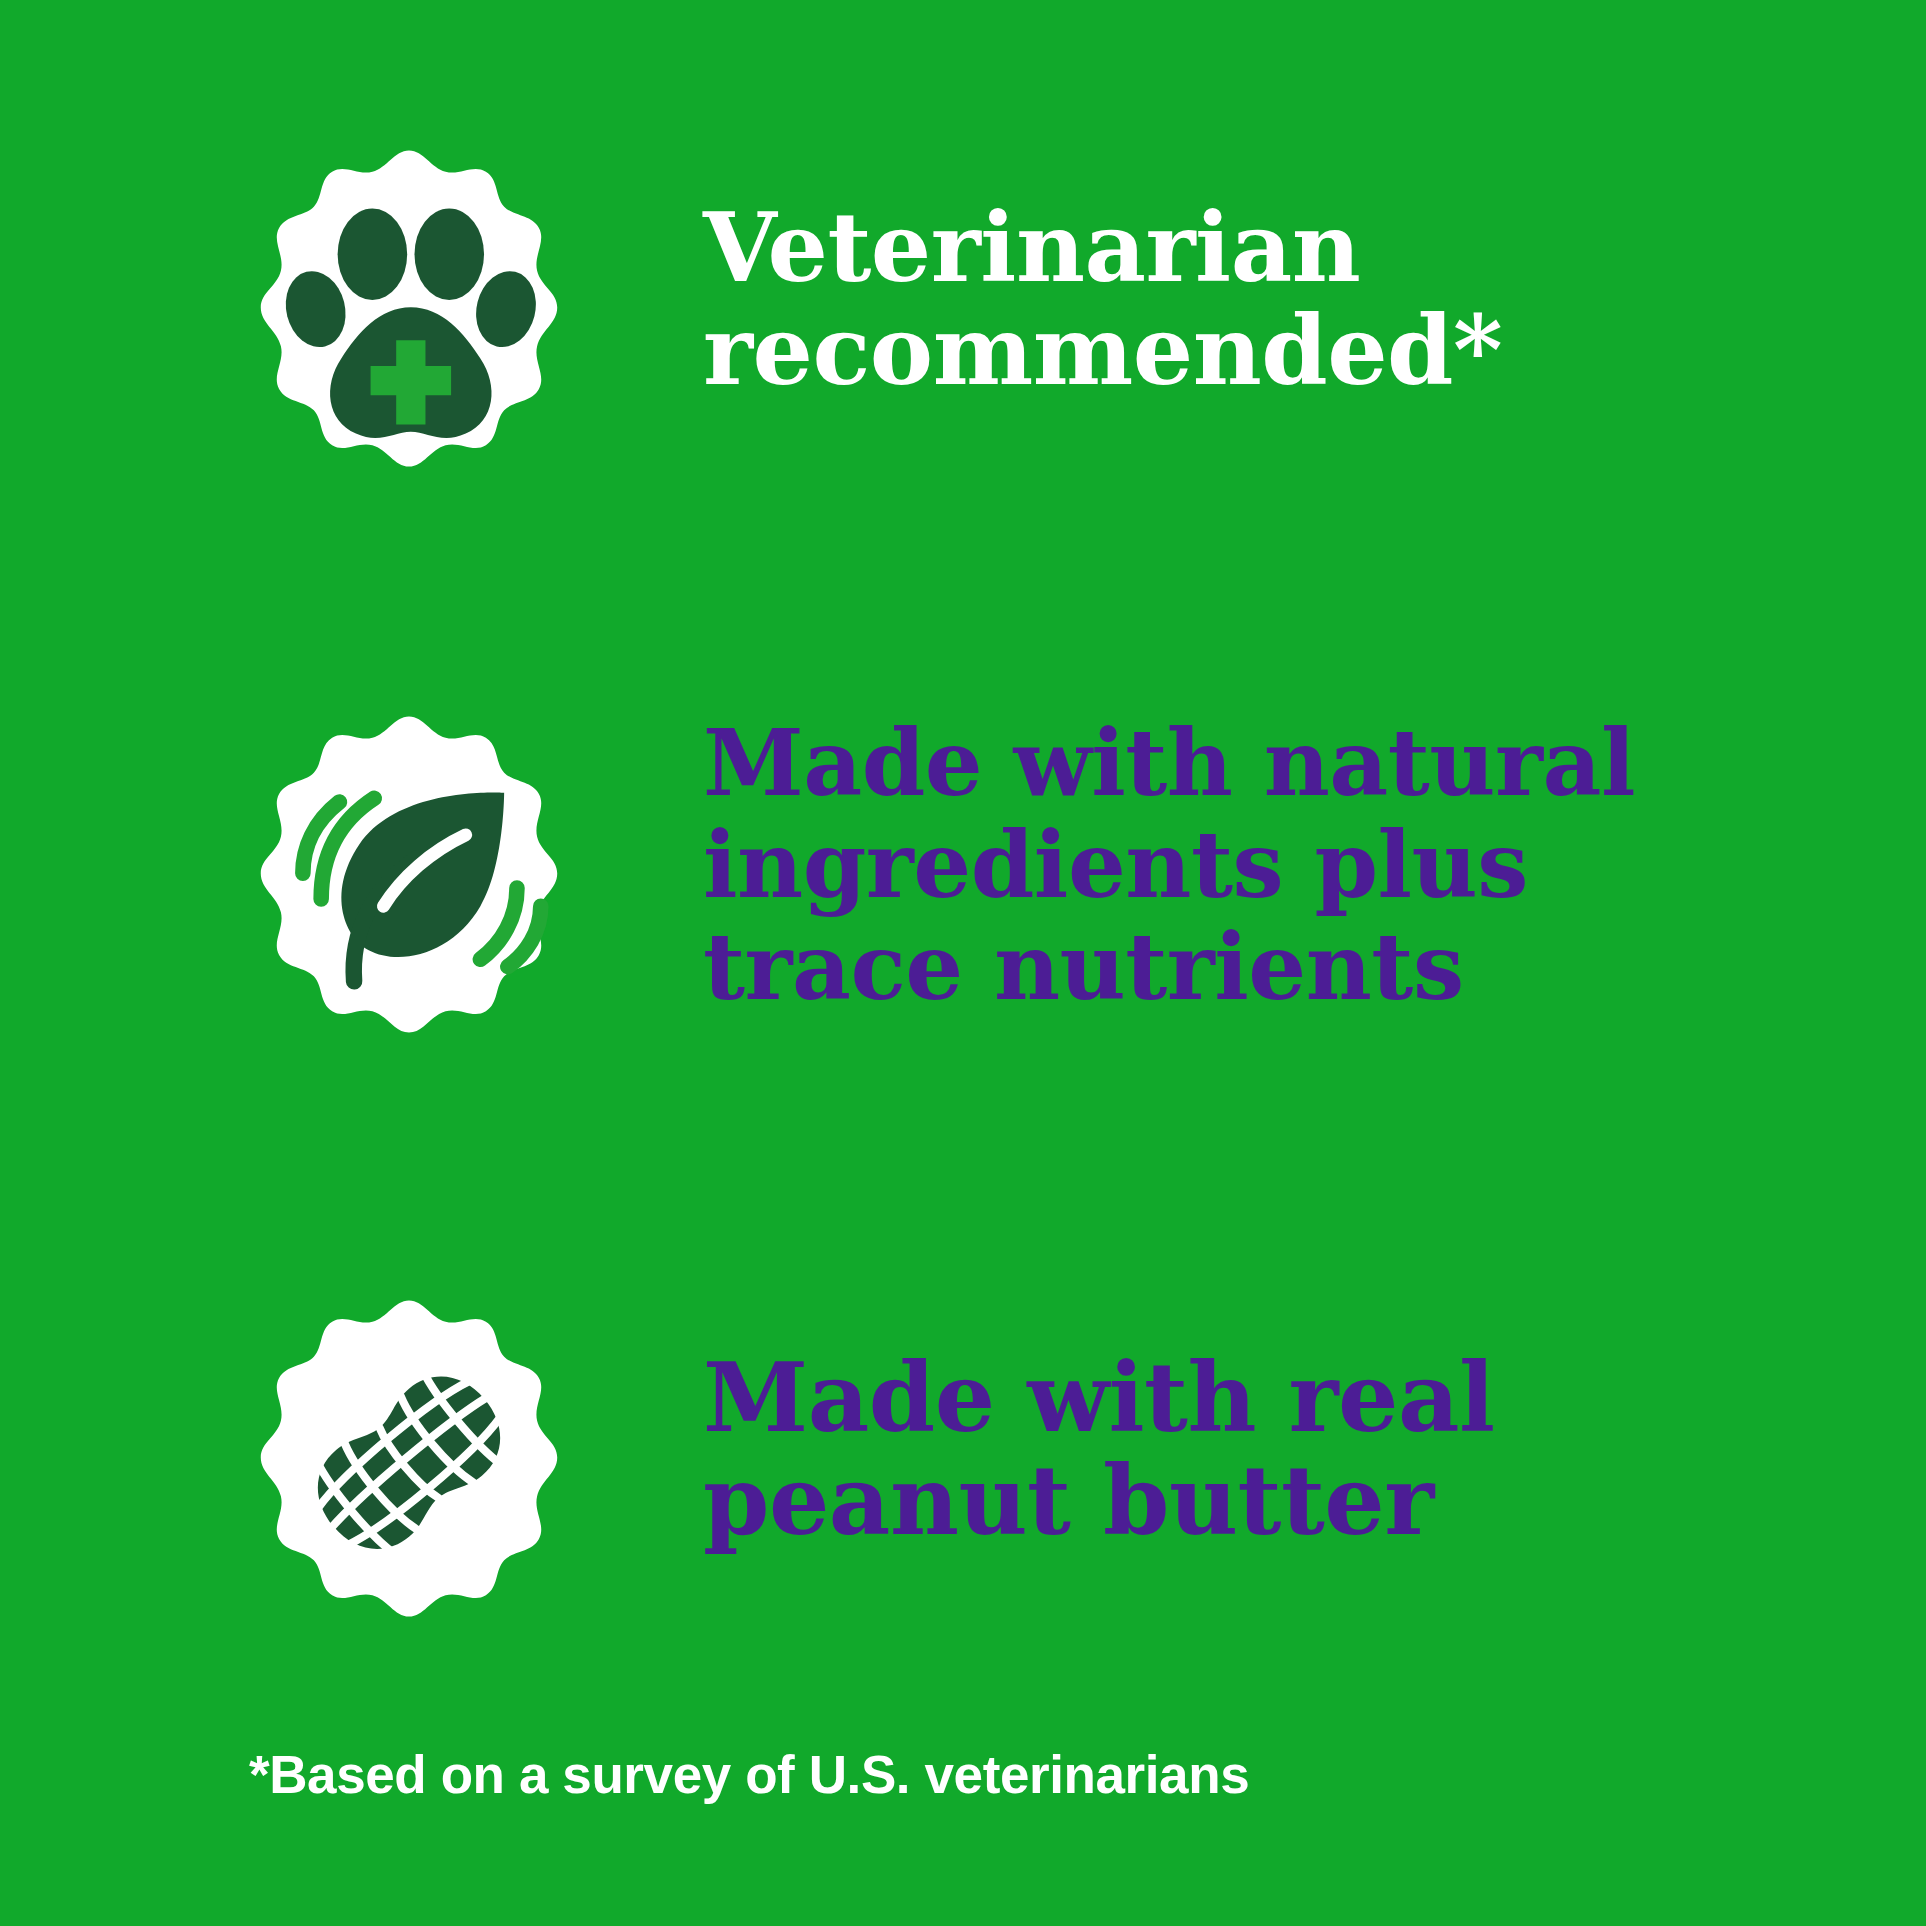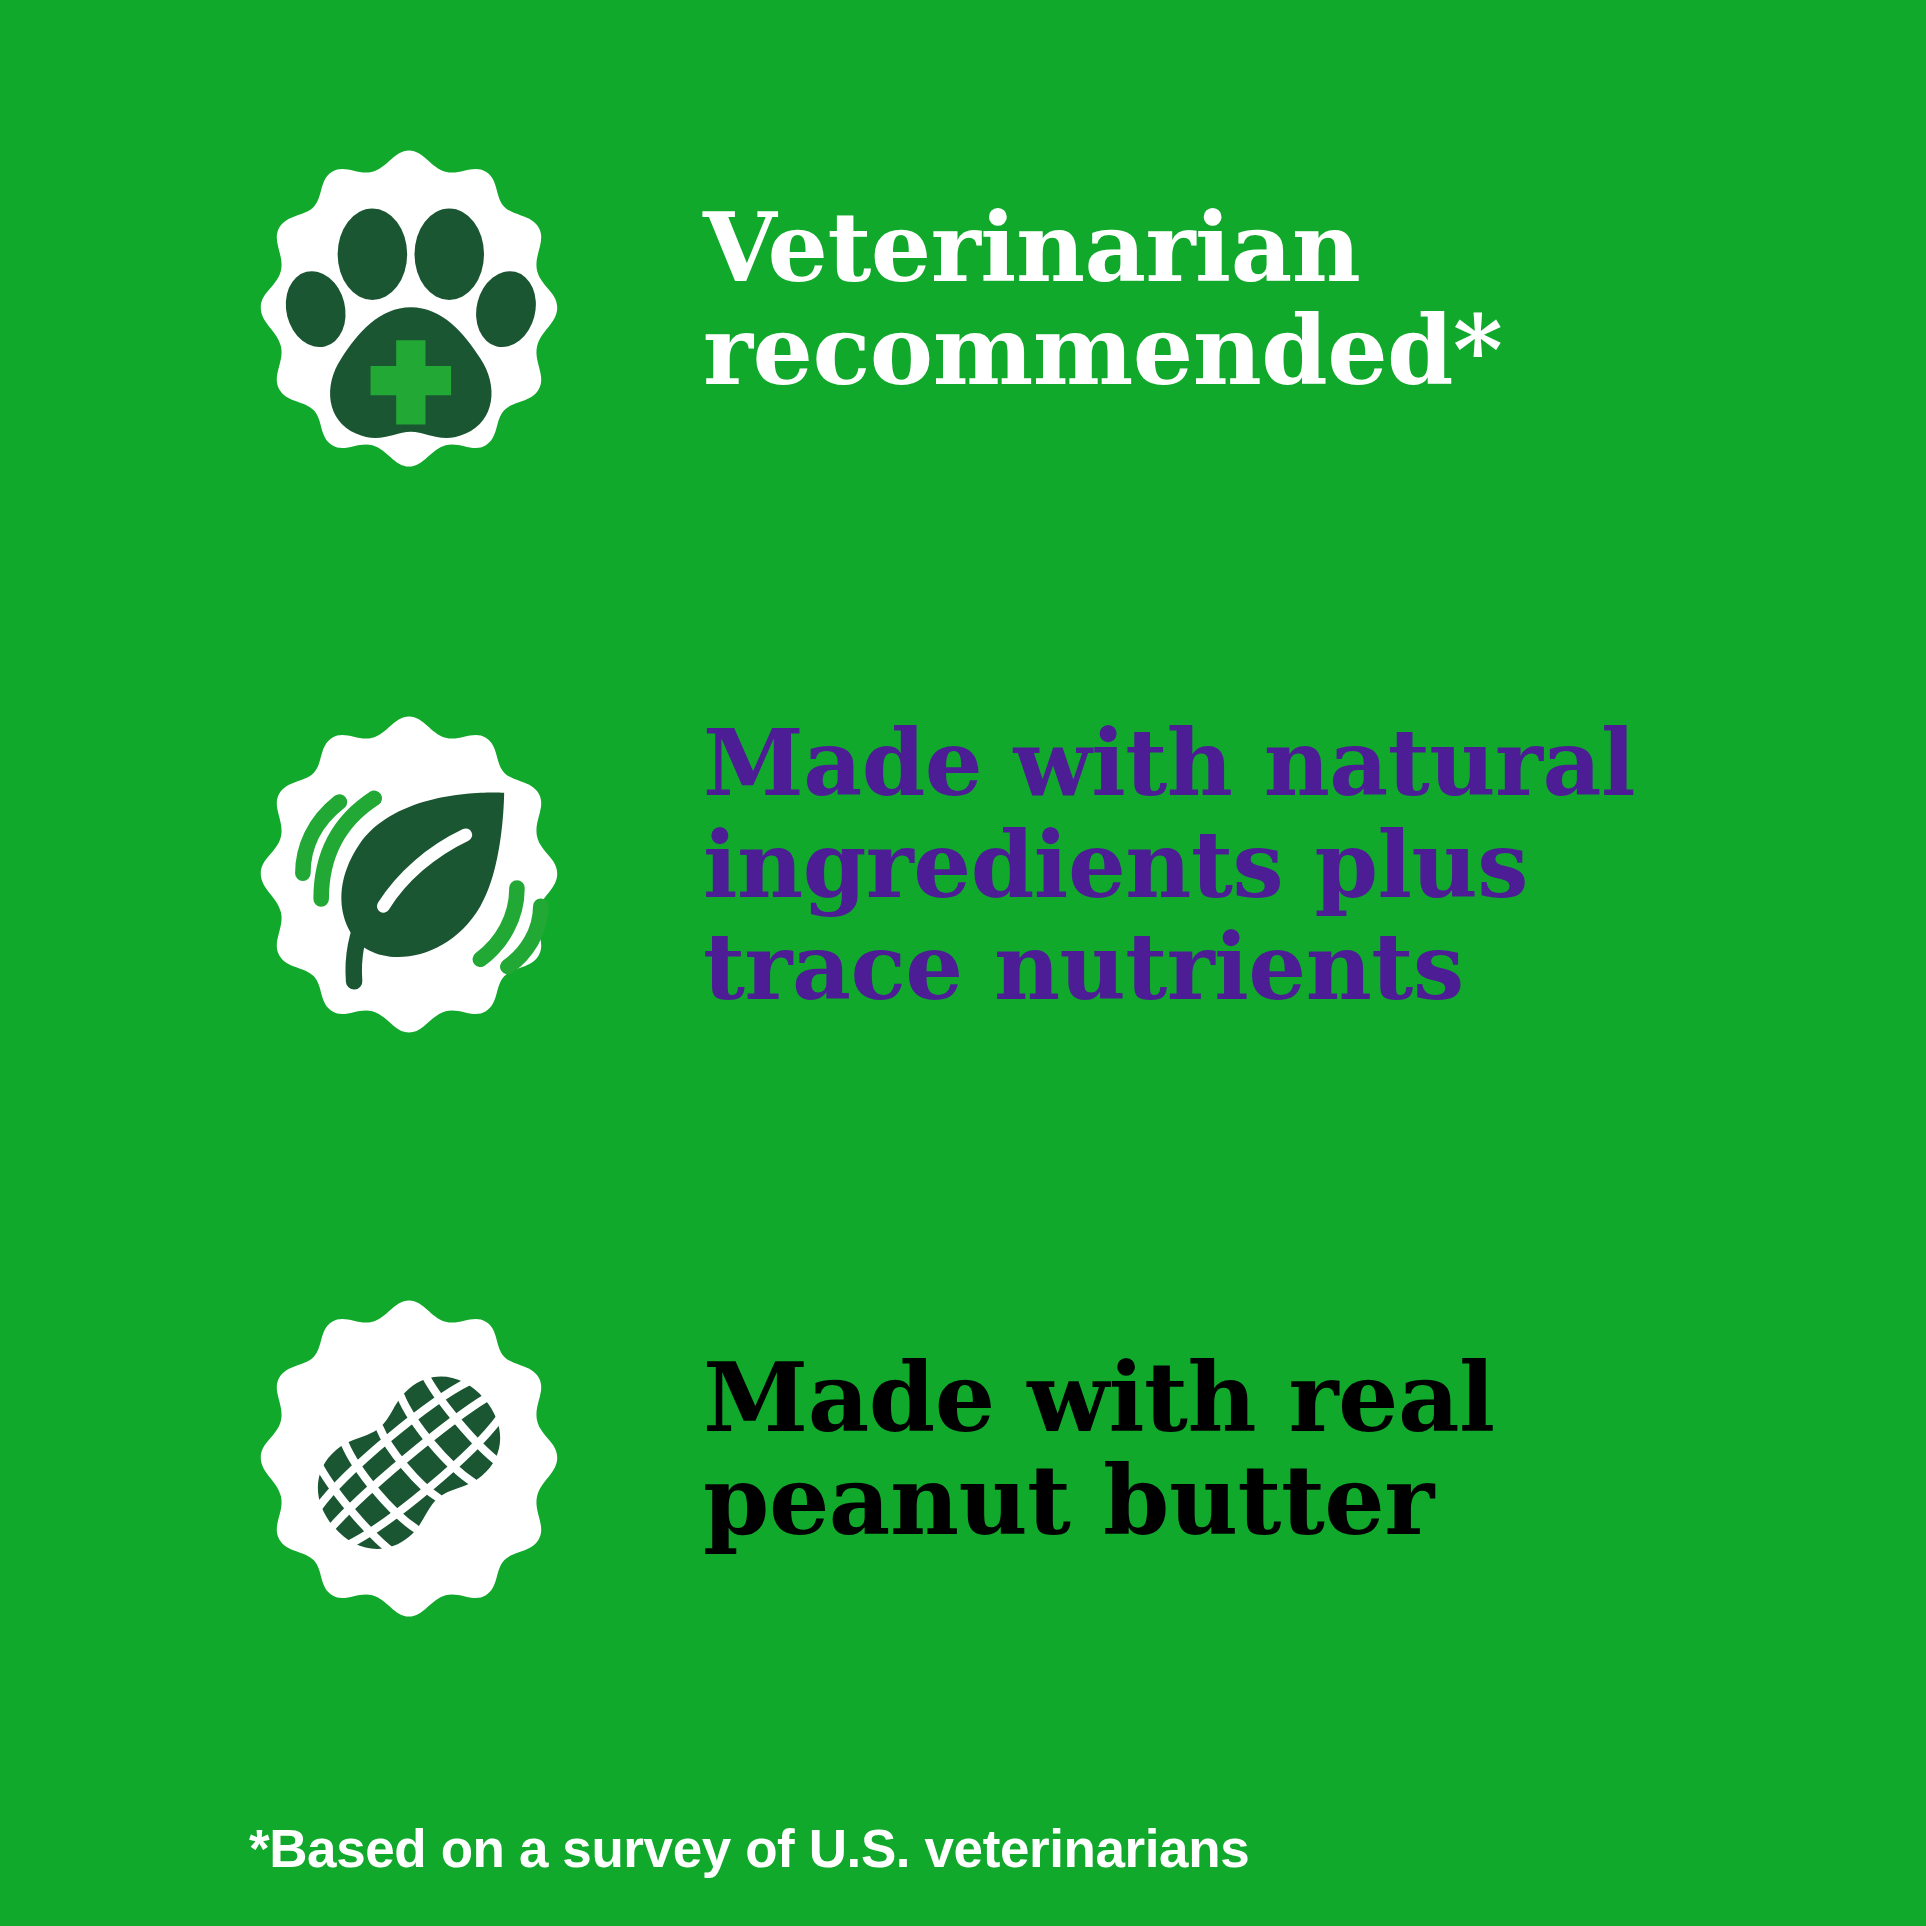--- a/index.html
+++ b/index.html
@@ -63,21 +63,21 @@
     max-width: 1089px;
   }
   .feature-row.row-2 .feature-text {
     font-size: 91px;
     line-height: 1.12;
   }
 
   .footnote {
     position: absolute;
     left: 249px;
-    top: 1818px;
+    top: 1744px;
     color: #ffffff;
     font-family: "Liberation Sans", sans-serif;
     font-weight: 700;
     font-size: 53px;
     letter-spacing: -0.4px;
     white-space: nowrap;
   }
 </style>
 </head>
 <body style="background: rgb(17, 169, 43);">
@@ -190,21 +190,21 @@
               <path d="M100 82 C96 94 96 120 100 132"></path>
               <path d="M120 76 C115 92 115 122 120 138"></path>
               <path d="M138 74 C134 90 134 124 138 140"></path>
               <path d="M46 94 C70 88 130 88 154 94"></path>
               <path d="M44 107 C70 103 130 103 156 107"></path>
               <path d="M46 120 C70 126 130 126 154 120"></path>
             </g>
           </g>
         </svg>
       </div>
-      <div class="feature-text" style="color: #000000;">Made with real
+      <div class="feature-text" style="color: #4c1d95;">Made with real
 peanut butter</div>
     </div>
 
   </div>
 
   <div class="footnote" style="color: rgb(255, 255, 255);">*Based on a survey of U.S. veterinarians</div>
 
 </div>
 
 

